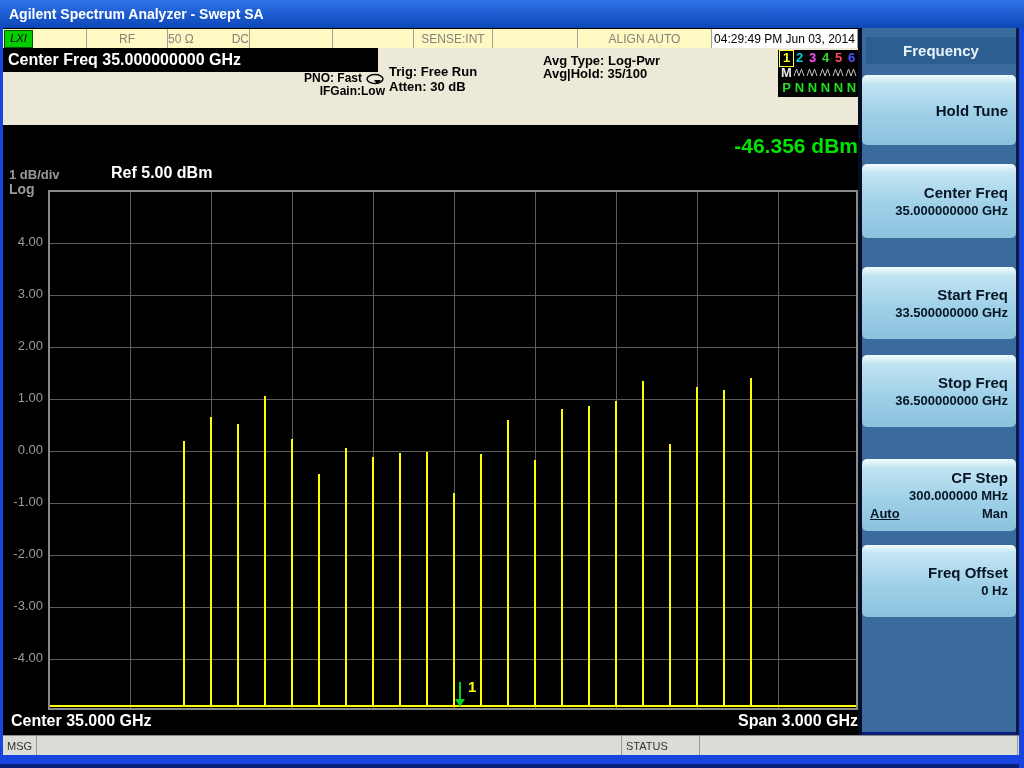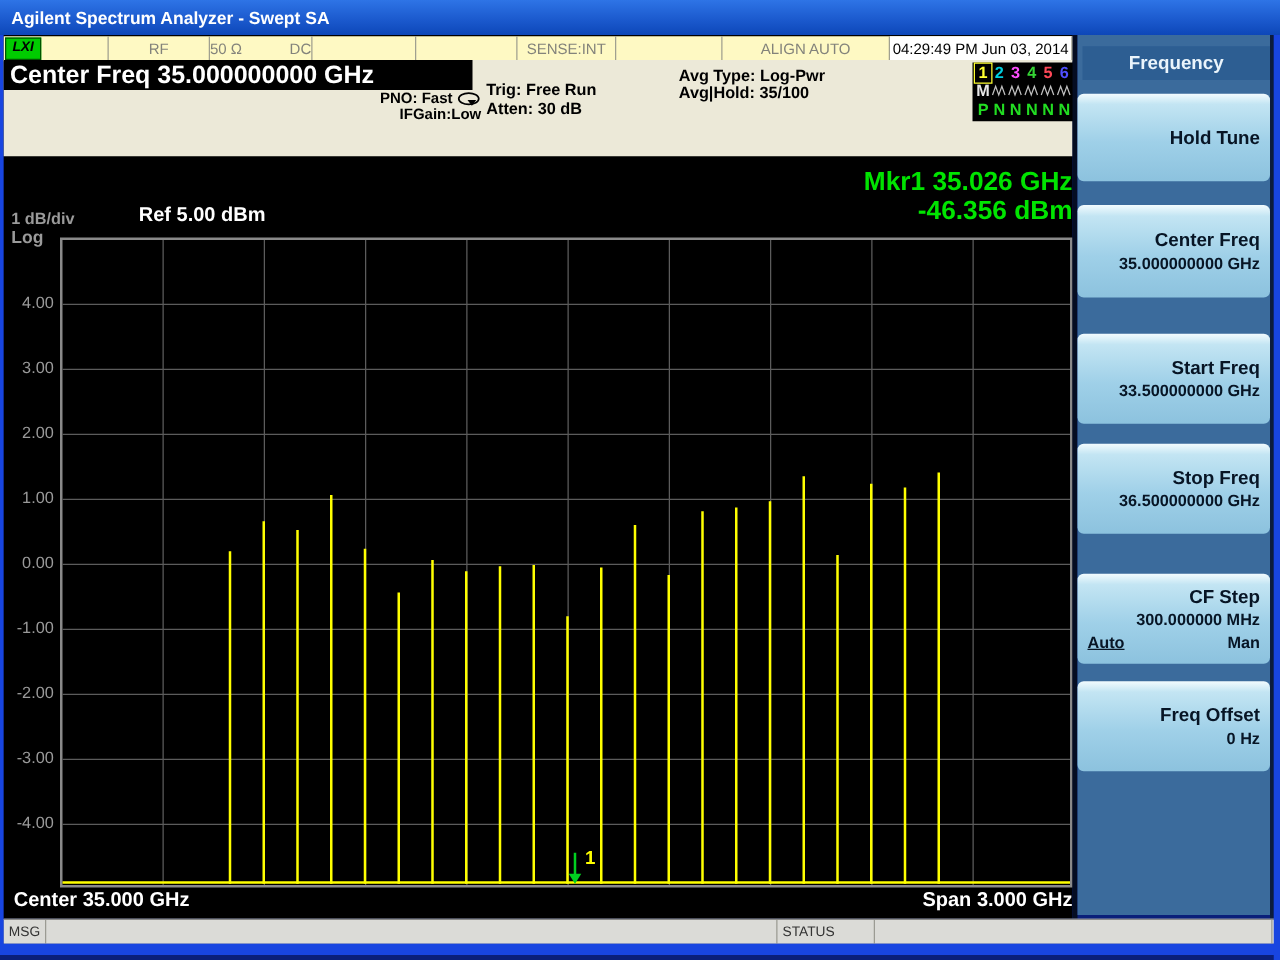--- a/index.html
+++ b/index.html
@@ -15,25 +15,25 @@
   #bottomborder{left:0;top:755px;width:1024px;height:10px;background:#1845e0;}
   #bottomborder2{left:0;top:764px;width:1024px;height:4px;background:#0a1f7a;}
   
   #mainscreen{left:3px;top:28px;width:855px;height:707px;background:#000000;}
   
   #statusstrip{left:0;top:1px;width:855px;height:19px;background:#fef9c3;border-bottom:1px solid #9a9a8a;display:flex;}
   .stripcell{height:100%;box-sizing:border-box;border-right:1px solid #a0a090;
     color:#83837b;font-size:12px;display:flex;align-items:center;justify-content:center;gap:14px;white-space:nowrap;}
   .stripcell.hl{background:#ffffff;color:#000000;}
   #lxi{left:1px;top:2px;width:27px;height:16px;background:#00cc00;border:1px solid #005500;
-    color:#000;font-style:italic;font-weight:bold;font-size:11px;line-height:15px;text-align:center;}
+    color:#000;font-style:italic;font-weight:normal;font-size:11px;line-height:15px;text-align:center;}
   
   #measbar{left:0;top:20px;width:855px;height:77px;background:#ece9d8;}
   #banner{left:0;top:0;width:375px;height:24px;background:#000;color:#fff;
-    font-weight:bold;font-size:20px;line-height:24px;padding-left:5px;box-sizing:border-box;white-space:nowrap;}
+    font-weight:bold;font-size:16px;line-height:24px;padding-left:5px;box-sizing:border-box;white-space:nowrap;}
   #pnoblock{left:270px;top:24px;width:112px;text-align:right;font-weight:bold;font-size:12px;color:#000;line-height:13px;}
   #pnoline1{display:flex;justify-content:flex-end;align-items:center;gap:3px;}
   #trigblock{left:386px;top:16px;font-weight:bold;font-size:13px;color:#000;line-height:15px;}
   #avgblock{left:540px;top:6px;font-weight:bold;font-size:13px;color:#000;line-height:13px;}
   
   .leglabel{width:72px;text-align:right;color:#5c5c54;font-size:11px;line-height:15px;}
   #leglabels{left:700px;top:4px;}
   #legbox{left:775px;top:2px;width:81px;height:47px;background:#000;padding:1px 0 0 2px;box-sizing:border-box;}
   .legrow{height:15px;display:flex;}
   .legcell{width:13px;font-weight:bold;font-size:13px;line-height:14px;text-align:center;}
@@ -165,21 +165,20 @@
           <div class="legcell" style="color: rgb(34, 221, 34);">N</div>
           <div class="legcell" style="color: rgb(34, 221, 34);">N</div>
         </div>
       </div>
   </div>
 
   <div class="abs graytxt" style="left:6px;top:139px;">1 dB/div</div>
   <div class="abs graytxt" style="left:6px;top:153px;font-size:14px;">Log</div>
   <div class="abs" id="reflabel">Ref 5.00 dBm</div>
   <div class="abs" id="mkrreadout" style="color: rgb(0, 228, 0);">
-    <div>Mkr1 35.026 GHz</div>
     <div>-46.356 dBm</div>
   </div>
 
   <div class="abs" id="ylabels">
       <div class="abs ylab" style="left: 0px; top: 206px;">4.00</div>
       <div class="abs ylab" style="left: 0px; top: 258px;">3.00</div>
       <div class="abs ylab" style="left: 0px; top: 310px;">2.00</div>
       <div class="abs ylab" style="left: 0px; top: 362px;">1.00</div>
       <div class="abs ylab" style="left: 0px; top: 414px;">0.00</div>
       <div class="abs ylab" style="left: 0px; top: 466px;">-1.00</div>

